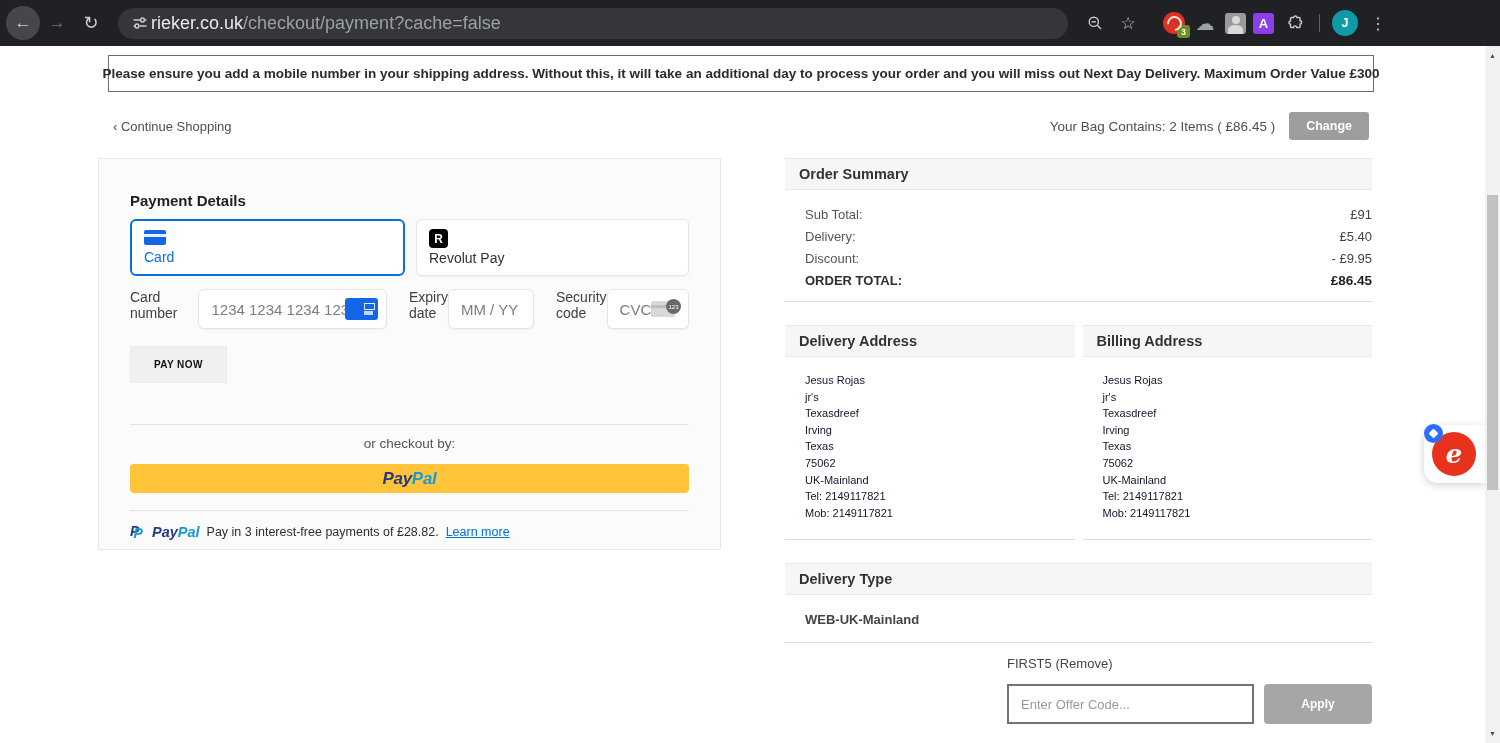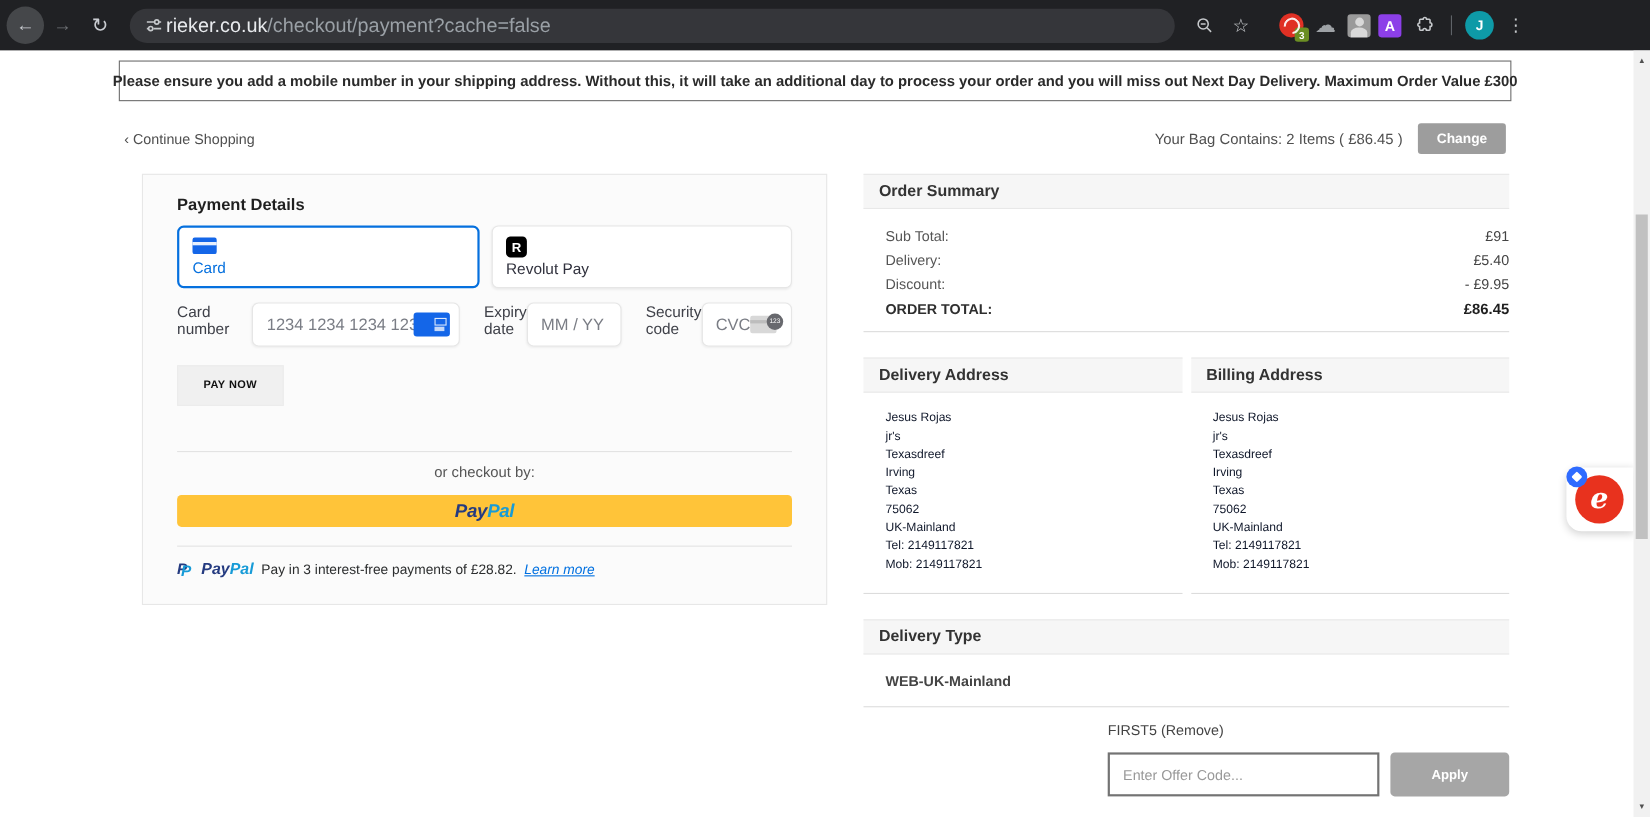--- a/index.html
+++ b/index.html
@@ -47,22 +47,22 @@
 
   .subheader { position:absolute; left:113px; top:65px; width:1256px; height:30px;
     display:flex; align-items:center; justify-content:space-between; }
   .continue { font-size:13px; color:#4f4f4f; text-decoration:none; }
   .bag-row { display:flex; align-items:center; gap:14px; }
   .bag-text { font-size:13.5px; color:#4f4f4f; }
   .btn-gray { background:#9d9d9d; color:#fff; border:none; border-radius:3px; font-weight:bold;
     font-size:12.5px; padding:7px 17px; font-family:inherit; }
 
   
-  .left-panel { position:absolute; left:129px; top:112px; width:623px; height:392px;
-    background:#fbfbfb; border:1px solid #e7e7e7; padding:19px 31px; }
+  .left-panel { position:absolute; left:98px; top:112px; width:623px; height:392px;
+    background:#fbfbfb; border:1px solid #e7e7e7; padding:33px 31px; }
   .pd-title { font-size:15px; font-weight:bold; color:#1f1f1f; margin-bottom:10px; }
   .pm-tabs { display:flex; gap:11px; }
   .pm-tab { flex:1; height:57px; background:#fff; border-radius:6px; padding:9px 12px;
     display:flex; flex-direction:column; justify-content:space-between; cursor:pointer; }
   .pm-tab.sel { border:2px solid #0570de; }
   .pm-tab.unsel { border:1px solid #e6e6e6; box-shadow:0 1px 2px rgba(0,0,0,.06); }
   .pm-tab .pm-label { font-size:14px; }
   .pm-tab.sel .pm-label { color:#0570de; }
   .pm-tab.unsel .pm-label { color:#30313d; }
   .cc-icon { width:22px; height:15px; border-radius:2px; background:#1466e8; position:relative; }
@@ -96,21 +96,21 @@
     display:flex; align-items:center; justify-content:center; cursor:pointer; }
   .pp-word { font-style:italic; font-weight:bold; font-size:17px; letter-spacing:-.3px; }
   .pp-word .pay { color:#253b80; }
   .pp-word .pal { color:#179bd7; }
   .divider2 { border-top:1px solid #e3e3e3; margin-top:17px; }
   .payin3 { margin-top:12px; display:flex; align-items:center; gap:7px; font-size:12.5px; color:#2c2e2f; }
   .pp-mono { position:relative; width:15px; height:17px; font-style:italic; font-weight:bold; font-size:14px; }
   .pp-mono .m1 { position:absolute; left:0; top:0; color:#253b80; }
   .pp-mono .m2 { position:absolute; left:3.5px; top:1.5px; color:#179bd7; }
   .payin3 .pp-word-sm { font-style:italic; font-weight:bold; font-size:14.5px; }
-  .learn-more { color:#0070e0; text-decoration:underline;font-style:italic; }
+  .learn-more { color:#0070e0; text-decoration:underline; }
 
   
   .right-col { position:absolute; left:785px; top:112px; width:587px; }
   .sec-header { background:#f6f6f6; border-top:1px solid #e8e8e8; border-bottom:1px solid #e8e8e8;
     padding:7px 14px; font-size:14.5px; font-weight:bold; color:#333; }
   .sum-body { padding:13px 0 10px; }
   .sum-row { display:flex; justify-content:space-between; padding:3.5px 0; font-size:13px; color:#555; }
   .sum-row .lab { padding-left:20px; }
   .sum-row .val { color:#444; }
   .sum-row.total { font-weight:bold; }

